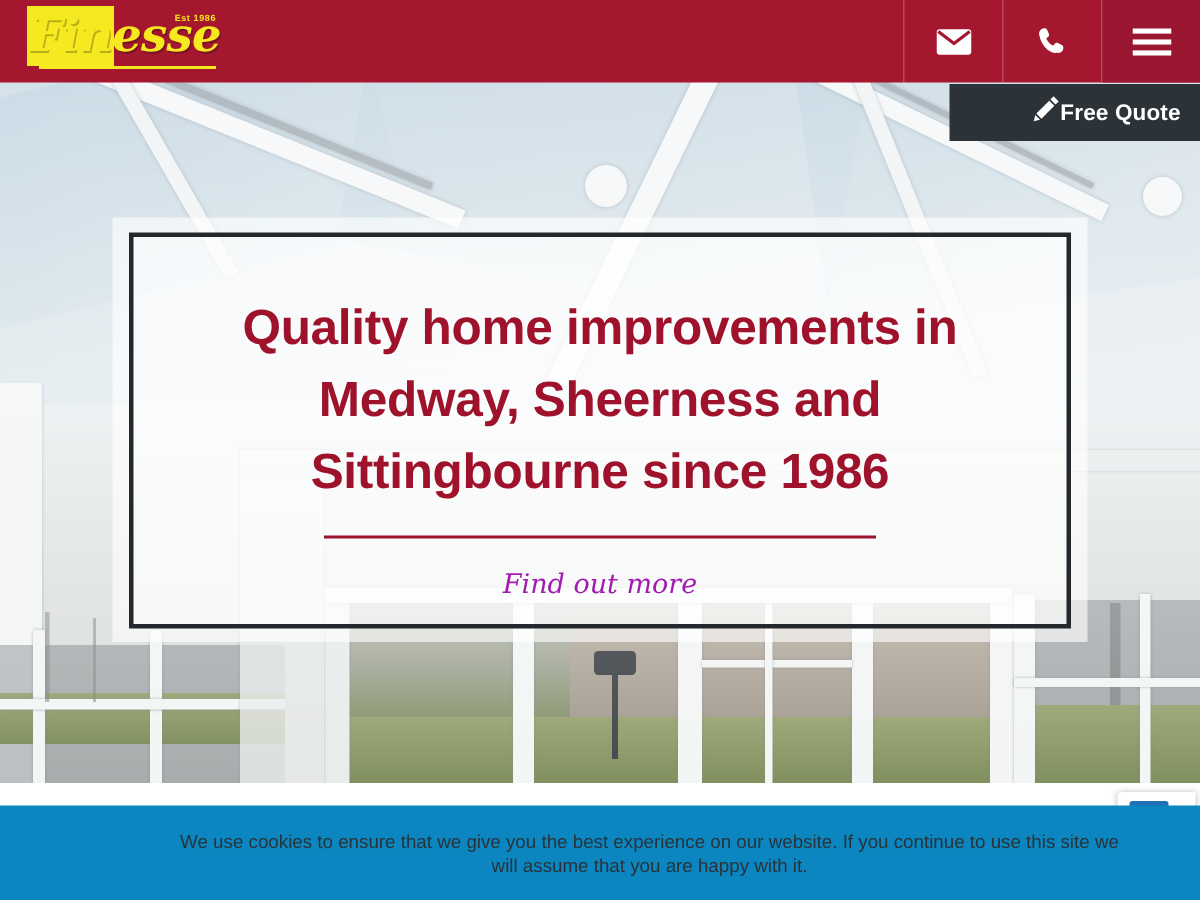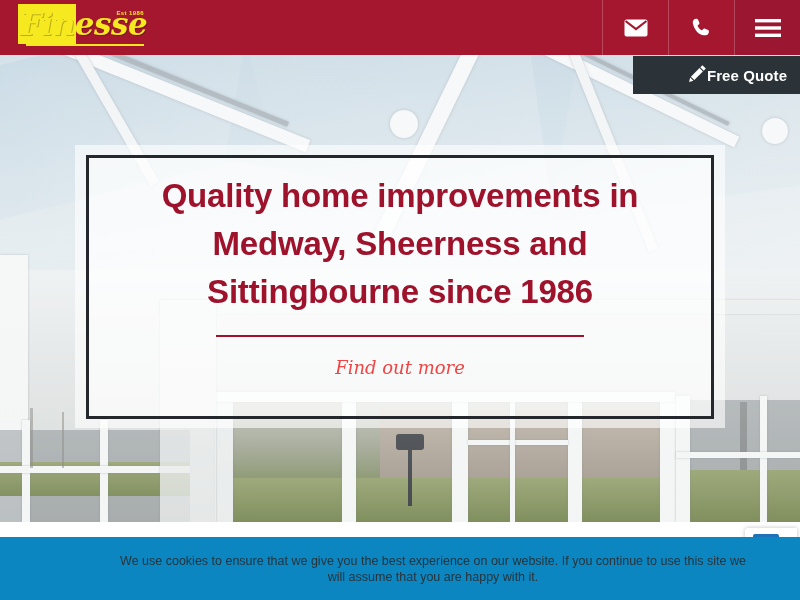--- a/index.html
+++ b/index.html
@@ -212,42 +212,42 @@
     border: 3px solid #24282c;
     background: rgba(255,255,255,.34);
     box-sizing: border-box;
     display: flex;
     flex-direction: column;
     align-items: center;
     justify-content: flex-start;
   }
   .headline {
     margin: 0;
-    padding-top: 14px;
+    padding-top: 36px;
     width: 540px;
     text-align: center;
     font-family: "Liberation Sans", sans-serif;
     font-size: 33px;
     line-height: 48px;
     font-weight: 700;
     color: #9e122c;
     letter-spacing: -0.2px;
   }
   .divider {
     margin-top: 19px;
     width: 368px;
     height: 2px;
     background: #9e122c;
   }
   .find-more {
     margin-top: 20px;
     font-family: "DejaVu Serif", serif;
     font-style: italic;
     font-size: 18px;
-    color: #ef4444;
+    color: #a21caf;
     text-decoration: none;
     cursor: pointer;
   }
 
   
   .recaptcha {
     position: absolute;
     left: 745px; top: 528px;
     width: 52px; height: 48px;
     background: #ffffff;

